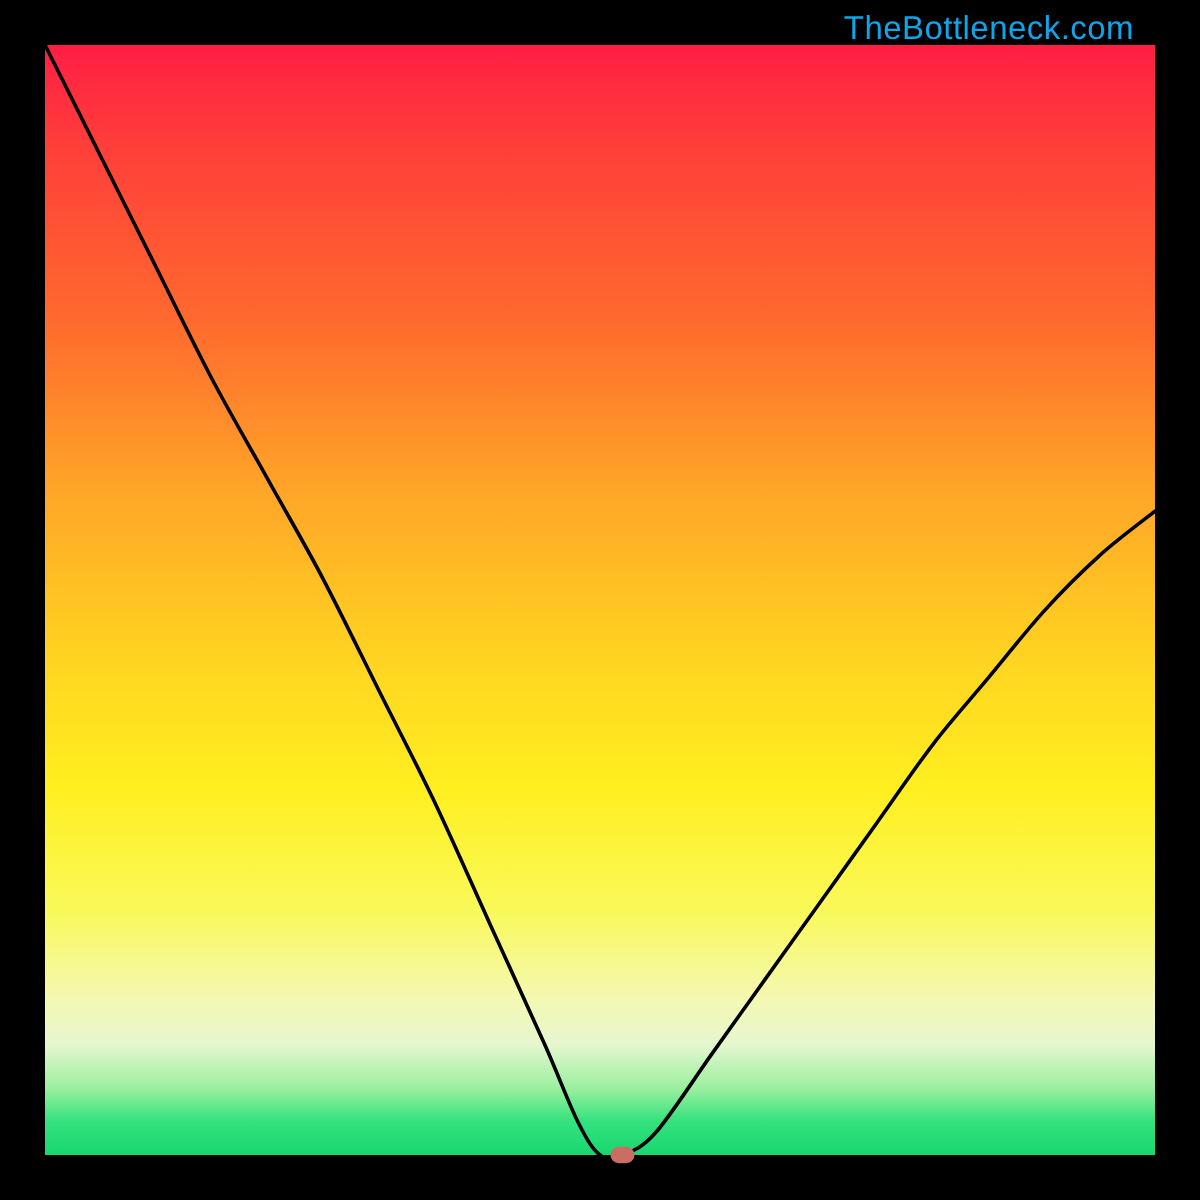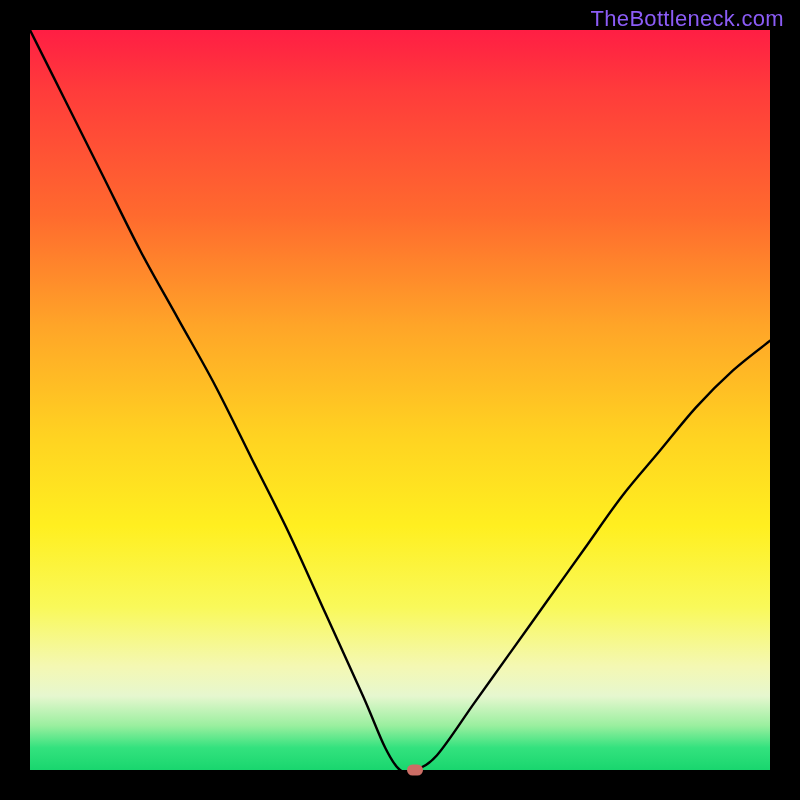--- a/index.html
+++ b/index.html
@@ -38,24 +38,24 @@
       #f4f8b3 86%,
       #e6f7cf 90%,
       #9aef9f 94%,
       #33e27e 97%,
       #19d66e 100%
     );
   }
   .attrib {
     position: absolute;
     top: 6px;
-    right: 16px;
+    right: 44px;
     font-family: Arial, Helvetica, sans-serif;
     font-size: 22px;
-    color: #8b5cf6;
+    color: #0ea5e9;
     letter-spacing: 0.3px;
   }
   .curve-svg {
     position: absolute;
     left: 0;
     top: 0;
     width: 740px;
     height: 740px;
   }
   .curve-path {

